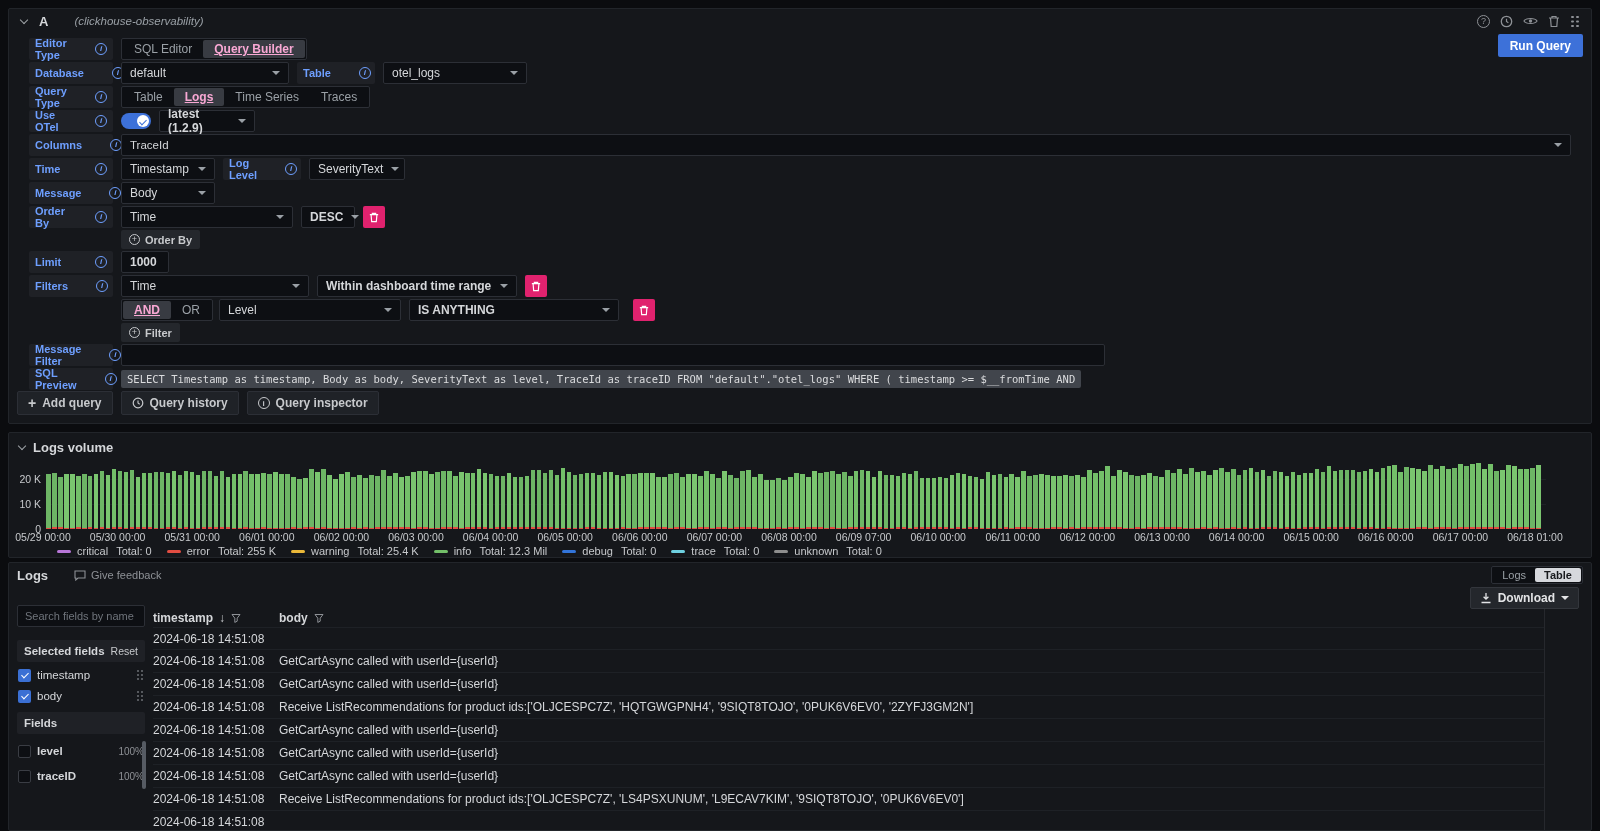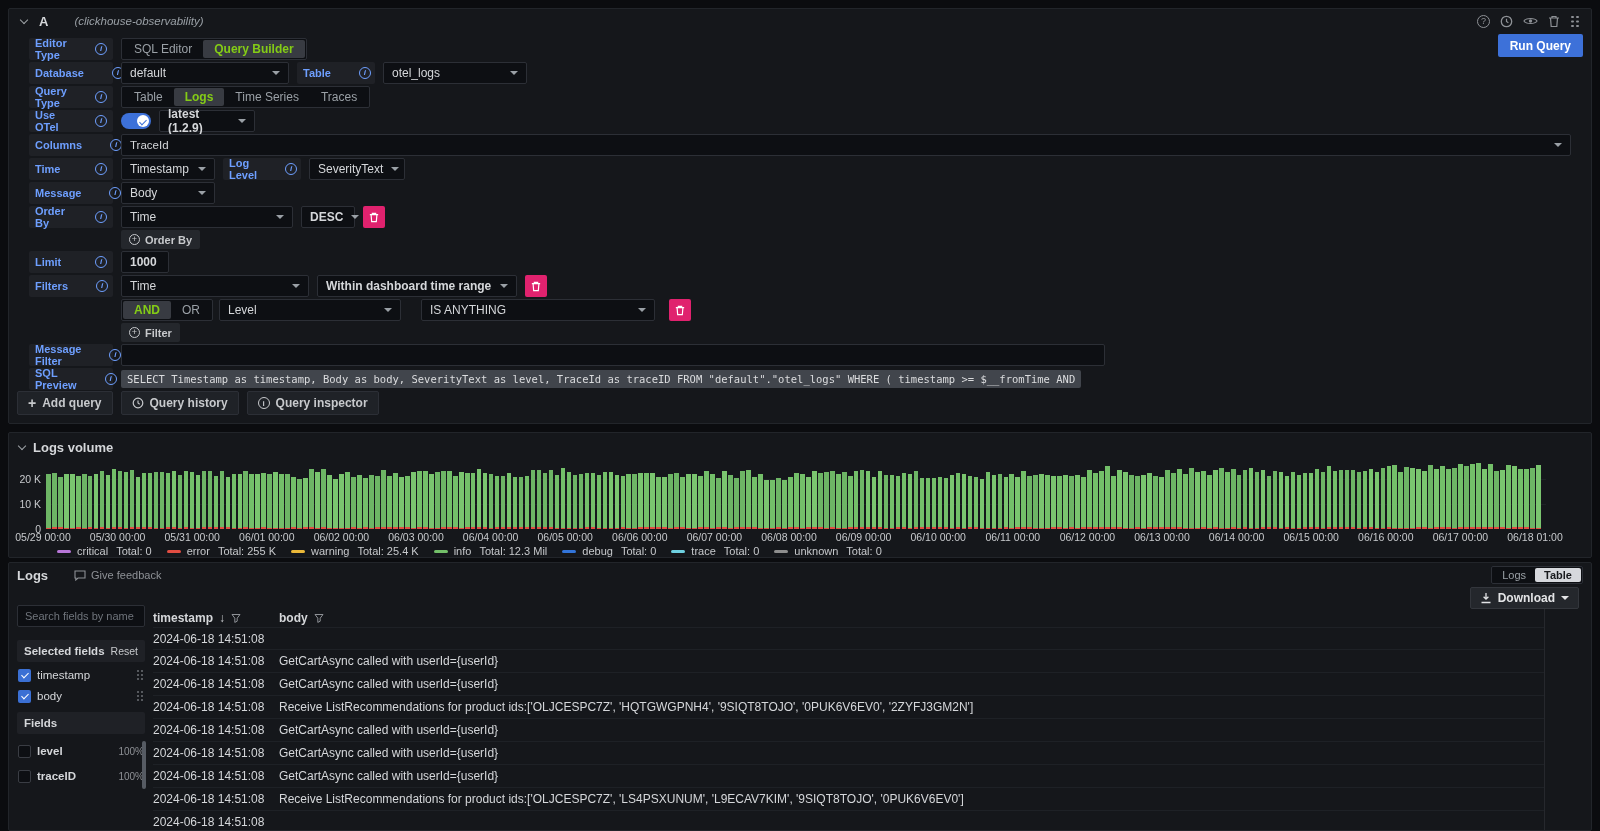--- a/index.html
+++ b/index.html
@@ -20,21 +20,21 @@
   .info { width:12px; height:12px; border:1px solid #6e9fff; border-radius:50%;
     color:#6e9fff; font-size:8px; line-height:10px; text-align:center; flex:none;
     font-style:italic; font-weight:700; }
   .ctrl { height:22px; background:#0d0f13; border:1px solid #2c2f36; border-radius:2px;
     display:flex; align-items:center; padding:0 8px; font-size:12px; color:#d5d7da; }
   .select { justify-content:space-between; gap:8px; }
   .radio-group { height:22px; background:#0d0f13; border:1px solid #2c2f36;
     border-radius:2px; display:flex; padding:1px; }
   .radio { border:none; background:transparent; color:#9aa0a6; font-size:12px;
     padding:0 11px; border-radius:2px; font-family:inherit; cursor:pointer; }
-  .radio.active { background:#383b42; color:#84cc16; font-weight:700; }
+  .radio.active { background:#383b42; color:#f9a8d4; font-weight:700;text-decoration:underline; }
   .trash-btn { width:22px; height:22px; background:#e0226e; border:none; border-radius:2px;
     display:flex; align-items:center; justify-content:center; margin-left:8px; cursor:pointer; }
   .circle-ico { width:13px; height:13px; border:1.2px solid #8e9196; border-radius:50%;
     color:#8e9196; font-size:9px; display:flex; align-items:center; justify-content:center; }
 
   
   .q-header { position:absolute; top:0; left:0; right:0; height:24px;
     display:flex; align-items:center; padding:0 12px; }
   .refid { font-size:13px; font-weight:700; color:#d5d7da; margin:0 26px 0 12px; }
   .ds-name { font-size:11.5px; font-style:italic; color:#9aa0a6; }
@@ -328,21 +328,21 @@
 
       <div class="frow indent">
         <div class="radio-group">
           <button class="radio active">AND</button>
           <button class="radio">OR</button>
         </div>
         <div class="ctrl select" style="width:182px;margin-left:6px">
           <span>Level</span>
             <span class="caret"></span>
         </div>
-        <div class="ctrl select" style="width:234px;margin-left:20px;font-weight:400">
+        <div class="ctrl select" style="width:210px;margin-left:8px;font-weight:700">
           <span>IS ANYTHING</span>
             <span class="caret"></span>
         </div>
         <button class="trash-btn" style="margin-left:14px">
           <svg width="10" height="11" viewBox="0 0 12 13">
               <path d="M1 3h10M4 3V1.5h4V3M2.5 3l.7 8.5h5.6l.7-8.5" fill="none" stroke="#fff" stroke-width="1.4"></path>
             </svg>
         </button>
       </div>
 
@@ -656,21 +656,21 @@
         <span class="xtick" style="left: 108.6px;">05/30 00:00</span>
         <span class="xtick" style="left: 183.2px;">05/31 00:00</span>
         <span class="xtick" style="left: 257.8px;">06/01 00:00</span>
         <span class="xtick" style="left: 332.4px;">06/02 00:00</span>
         <span class="xtick" style="left: 407px;">06/03 00:00</span>
         <span class="xtick" style="left: 481.6px;">06/04 00:00</span>
         <span class="xtick" style="left: 556.2px;">06/05 00:00</span>
         <span class="xtick" style="left: 630.8px;">06/06 00:00</span>
         <span class="xtick" style="left: 705.4px;">06/07 00:00</span>
         <span class="xtick" style="left: 780px;">06/08 00:00</span>
-        <span class="xtick" style="left: 854.6px;">06/09 00:00</span>
+        <span class="xtick" style="left: 854.6px;">06/09 07:00</span>
         <span class="xtick" style="left: 929.2px;">06/10 00:00</span>
         <span class="xtick" style="left: 1003.8px;">06/11 00:00</span>
         <span class="xtick" style="left: 1078.4px;">06/12 00:00</span>
         <span class="xtick" style="left: 1153px;">06/13 00:00</span>
         <span class="xtick" style="left: 1227.6px;">06/14 00:00</span>
         <span class="xtick" style="left: 1302.2px;">06/15 00:00</span>
         <span class="xtick" style="left: 1376.8px;">06/16 00:00</span>
         <span class="xtick" style="left: 1451.4px;">06/17 00:00</span>
         <span class="xtick" style="left: 1526px;">06/18 01:00</span>
       </div>

